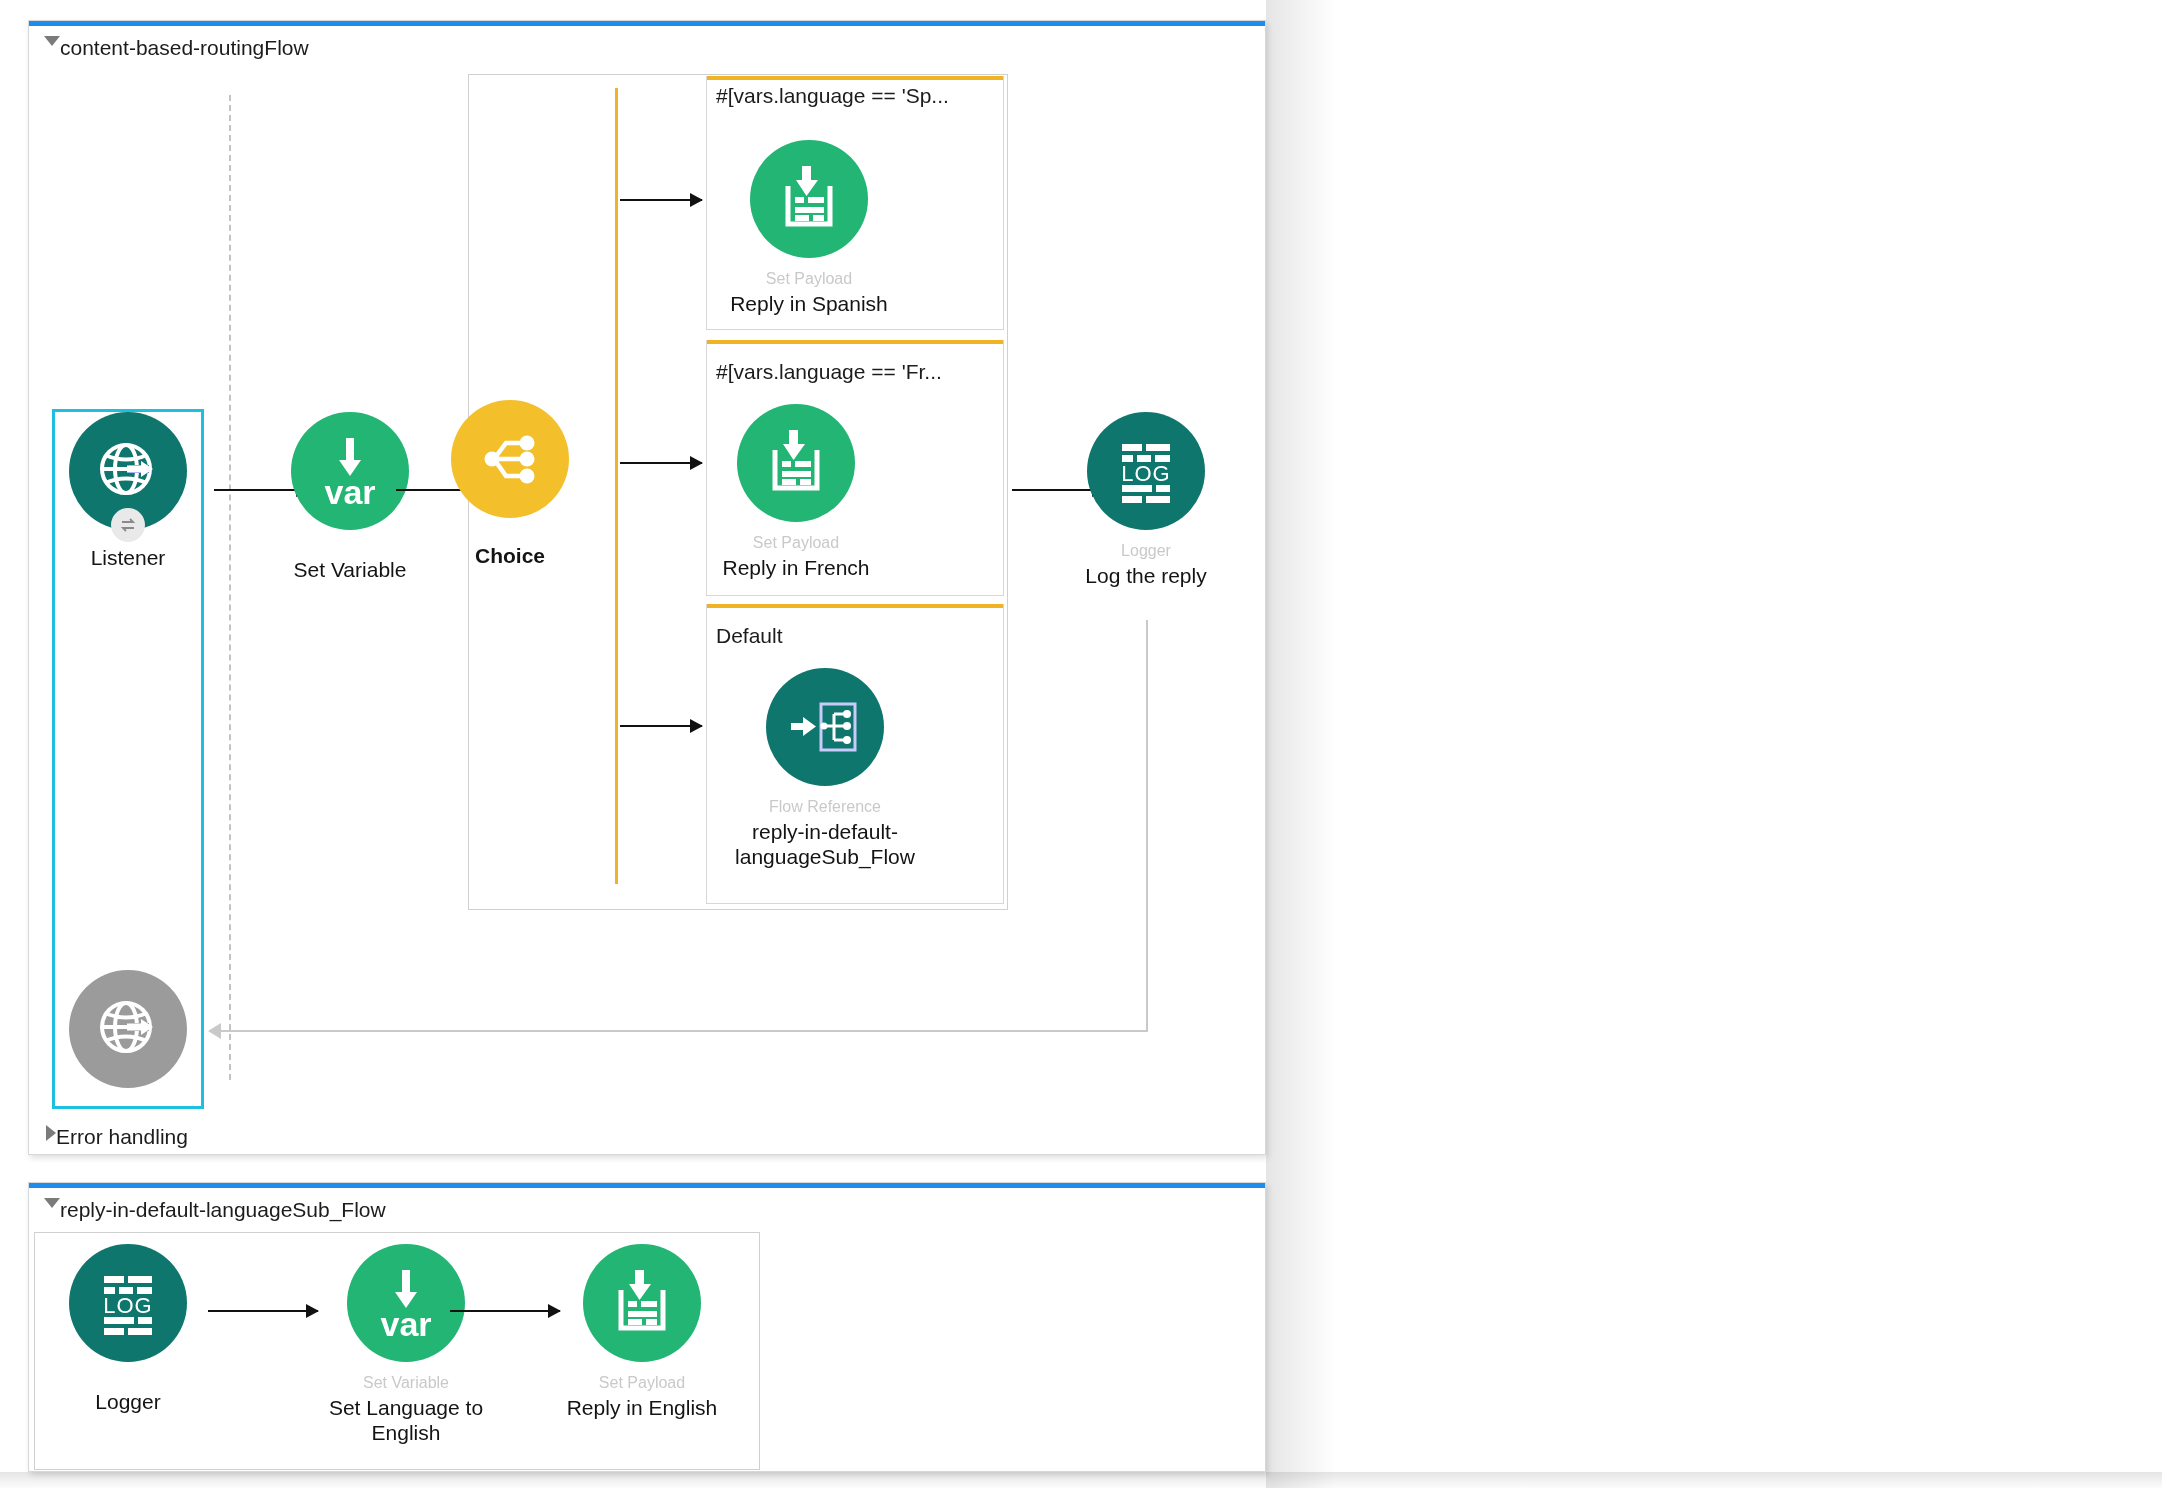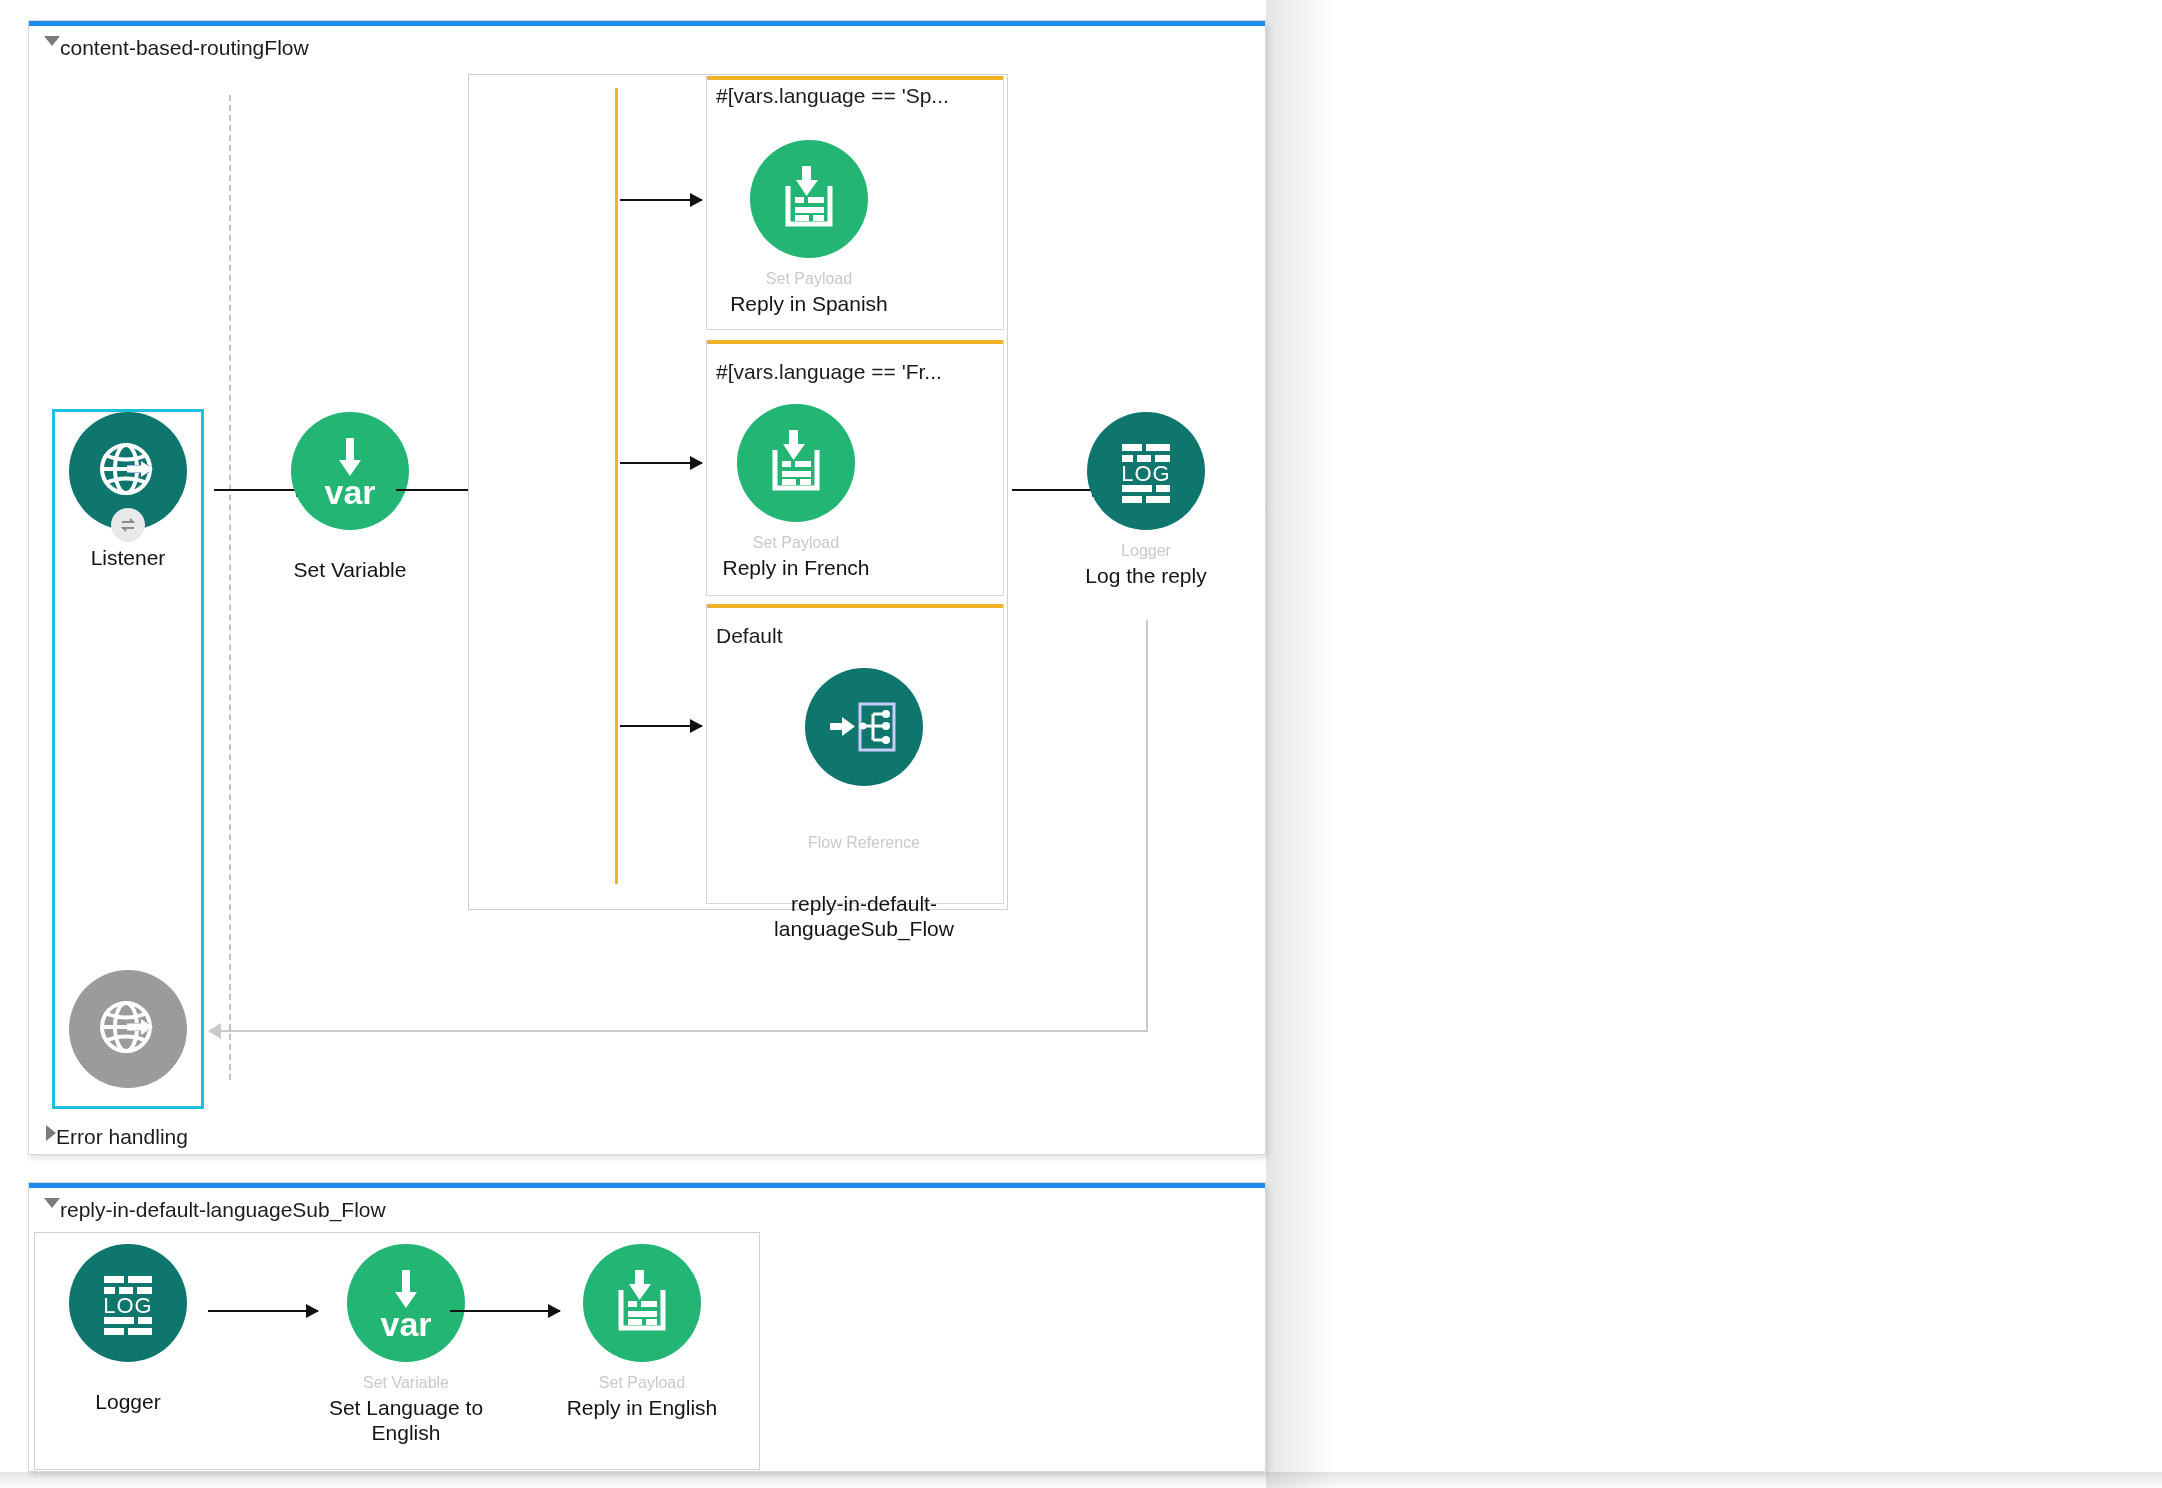--- a/index.html
+++ b/index.html
@@ -117,20 +117,38 @@
     </div>
     <div class="n-name" style="margin-top:28px;">Set Variable</div>
   </div>
 
   <div class="arrow" style="left:396px;top:489px;width:94px;"></div>
 
   <div class="choice-box" style="left:468px;top:74px;width:540px;height:836px;"></div>
 
   <div class="vline-yellow" style="left:615px;top:88px;height:796px;"></div>
 
+  <div class="node" style="left:430px;top:400px;">
+    <div class="circ c-yellow">
+      <svg width="76" height="76" viewBox="0 0 76 76">
+        <g stroke="#ffffff" stroke-width="4.5" fill="none" stroke-linecap="round">
+          <path d="M22 38 L34 22 L52 22"></path>
+          <path d="M22 38 L36 38 L52 38"></path>
+          <path d="M22 38 L34 55 L52 55"></path>
+        </g>
+        <g fill="#ffffff">
+          <circle cx="20" cy="38" r="7.5"></circle>
+          <circle cx="55" cy="22" r="7.5"></circle>
+          <circle cx="55" cy="38" r="7.5"></circle>
+          <circle cx="55" cy="55" r="7.5"></circle>
+        </g>
+      </svg>
+    </div>
+    <div class="n-name" style="margin-top:26px;font-weight:bold;">Choice</div>
+  </div>
 
   <div class="arrow" style="left:620px;top:199px;width:82px;"></div>
 
   <div class="branch-box" style="left:706px;top:76px;width:298px;height:254px;">
     <div class="branch-top"></div>
   </div>
   <div class="branch-label" style="left:716px;top:84px;width:282px;">#[vars.language == 'Sp...</div>
   <div class="node" style="left:729px;top:140px;">
     <div class="circ c-green">
       <svg width="74" height="74" viewBox="0 0 74 74">
@@ -182,21 +200,21 @@
     <div class="n-type">Set Payload</div>
     <div class="n-name">Reply in French</div>
   </div>
 
   <div class="arrow" style="left:620px;top:725px;width:82px;"></div>
 
   <div class="branch-box" style="left:706px;top:604px;width:298px;height:300px;">
     <div class="branch-top"></div>
   </div>
   <div class="branch-label" style="left:716px;top:624px;width:282px;">Default</div>
-  <div class="node" style="left:784px;top:668px;gap:36px;">
+  <div class="node" style="left:745px;top:668px;">
     <div class="circ c-purple">
       <svg width="80" height="74" viewBox="0 0 80 74">
         <g fill="#ffffff">
           <rect x="6" y="33" width="16" height="7"></rect>
           <polygon points="18,27 31,36.5 18,46"></polygon>
         </g>
         <rect x="36" y="14" width="34" height="46" fill="none" stroke="#c9cbfb" stroke-width="3"></rect>
         <g stroke="#ffffff" stroke-width="3" fill="none">
           <path d="M41 36 L49 36"></path>
           <path d="M49 24 L49 50"></path>

